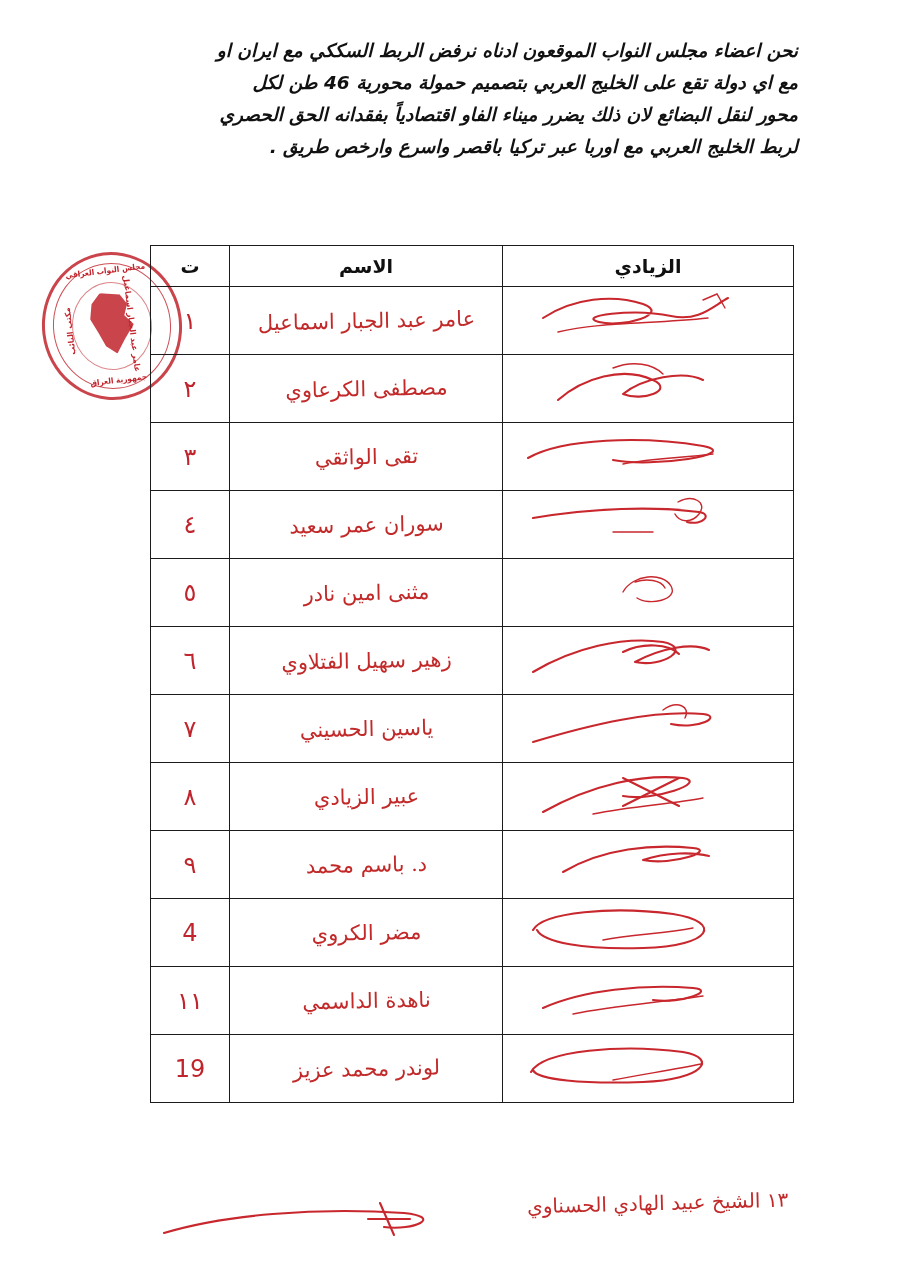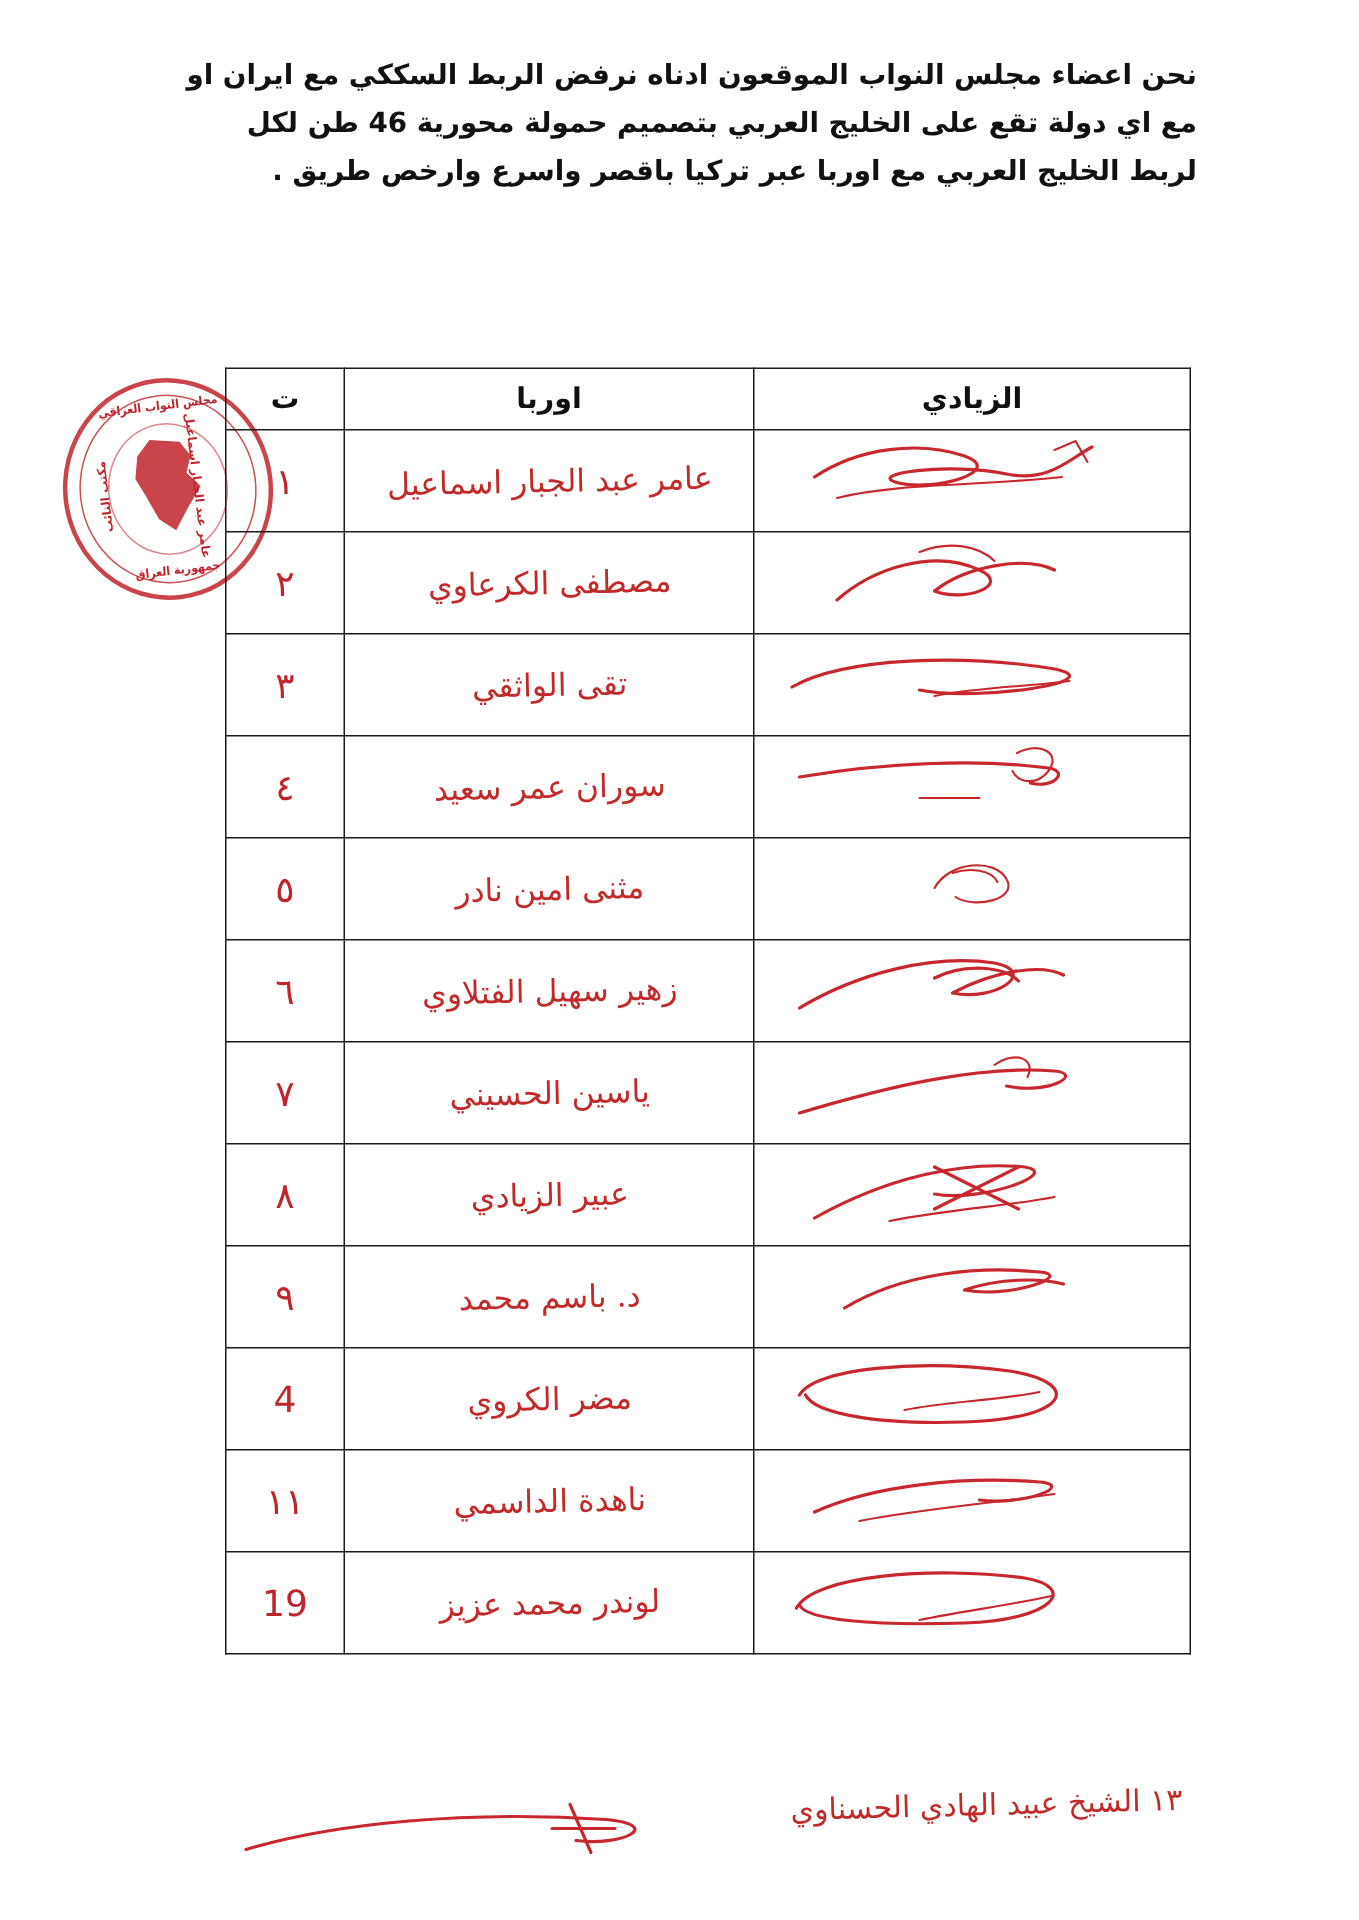--- a/index.html
+++ b/index.html
@@ -25,20 +25,21 @@
     text-align: justify;
     color: #111111;
     font-family: "DejaVu Sans", sans-serif;
     font-weight: bold;
     font-size: 18.5px;
     line-height: 1.62;
     letter-spacing: 0px;
   }
   .doc-body p {
     margin: 0 0 2px 0;
+    font-style: italic;
   }
 
   
   .seal {
     position: absolute;
     left: 42px;
     top: 252px;
     width: 140px;
     height: 148px;
     transform: rotate(-7deg);
@@ -167,39 +168,40 @@
   }
   .ink { fill: none; stroke: #c8272d; stroke-width: 2.1; stroke-linecap: round; stroke-linejoin: round; }
   .ink-thin { fill: none; stroke: #c8272d; stroke-width: 1.4; stroke-linecap: round; }
 </style>
 </head>
 <body>
 
 <div class="doc-body">
   <p>نحن اعضاء مجلس النواب الموقعون ادناه نرفض الربط السككي مع ايران او</p>
   <p>مع اي دولة تقع على الخليج العربي بتصميم حمولة محورية 46 طن لكل</p>
+  <p>محور لنقل البضائع لان ذلك يضرر ميناء الفاو اقتصادياً بفقدانه الحق الحصري</p>
   <p>لربط الخليج العربي مع اوربا عبر تركيا باقصر واسرع وارخص طريق .</p>
 </div>
 
 <div class="seal">
   <div class="ring-outer"></div>
   <div class="ring-inner"></div>
   <div class="ring-inner2"></div>
   <div class="map"></div>
   <div class="seal-text t-top">مجلس النواب العراقي</div>
   <div class="seal-text t-bot">جمهورية العراق</div>
   <div class="seal-text t-left">مكتب النائب</div>
   <div class="seal-text t-right">عامر عبد الجبار اسماعيل</div>
 </div>
 
 <table class="sig-table">
   <thead>
     <tr>
       <th class="col-sig">الزيادي</th>
-      <th class="col-name">اوربا</th>
+      <th class="col-name">الاسم</th>
       <th class="col-num">ت</th>
     </tr>
   </thead>
   <tbody>
 
     <tr>
       <td class="cell-sig">
         <svg viewBox="0 0 290 66" preserveAspectRatio="none">
           <path class="ink" d="M40 30 C70 10, 110 6, 140 16 C168 26, 120 40, 96 34 C72 28, 130 20, 168 28 C196 34, 210 18, 225 10"></path>
           <path class="ink-thin" d="M55 44 C95 34, 150 36, 205 30"></path>

